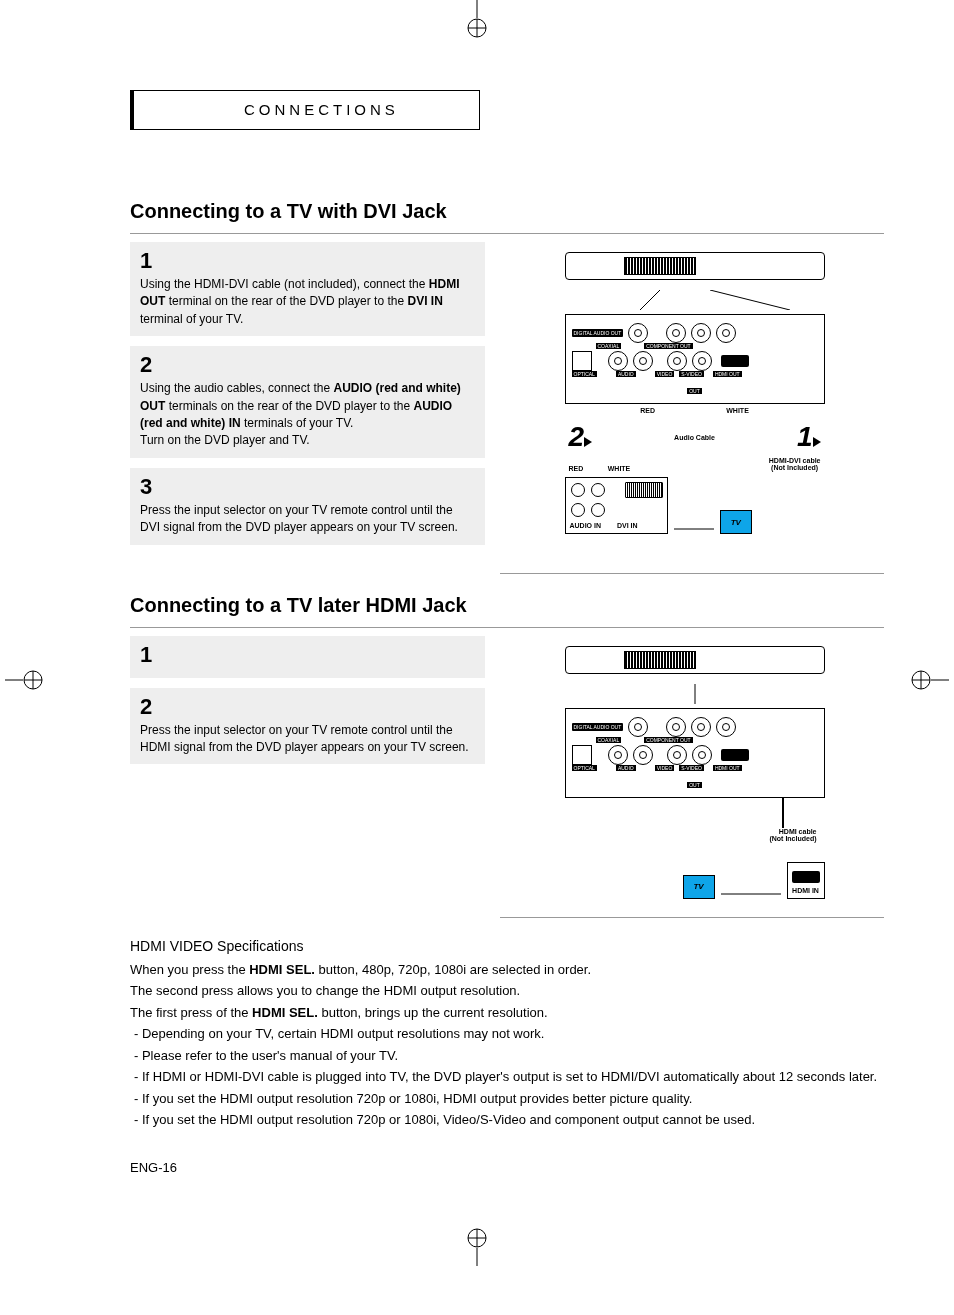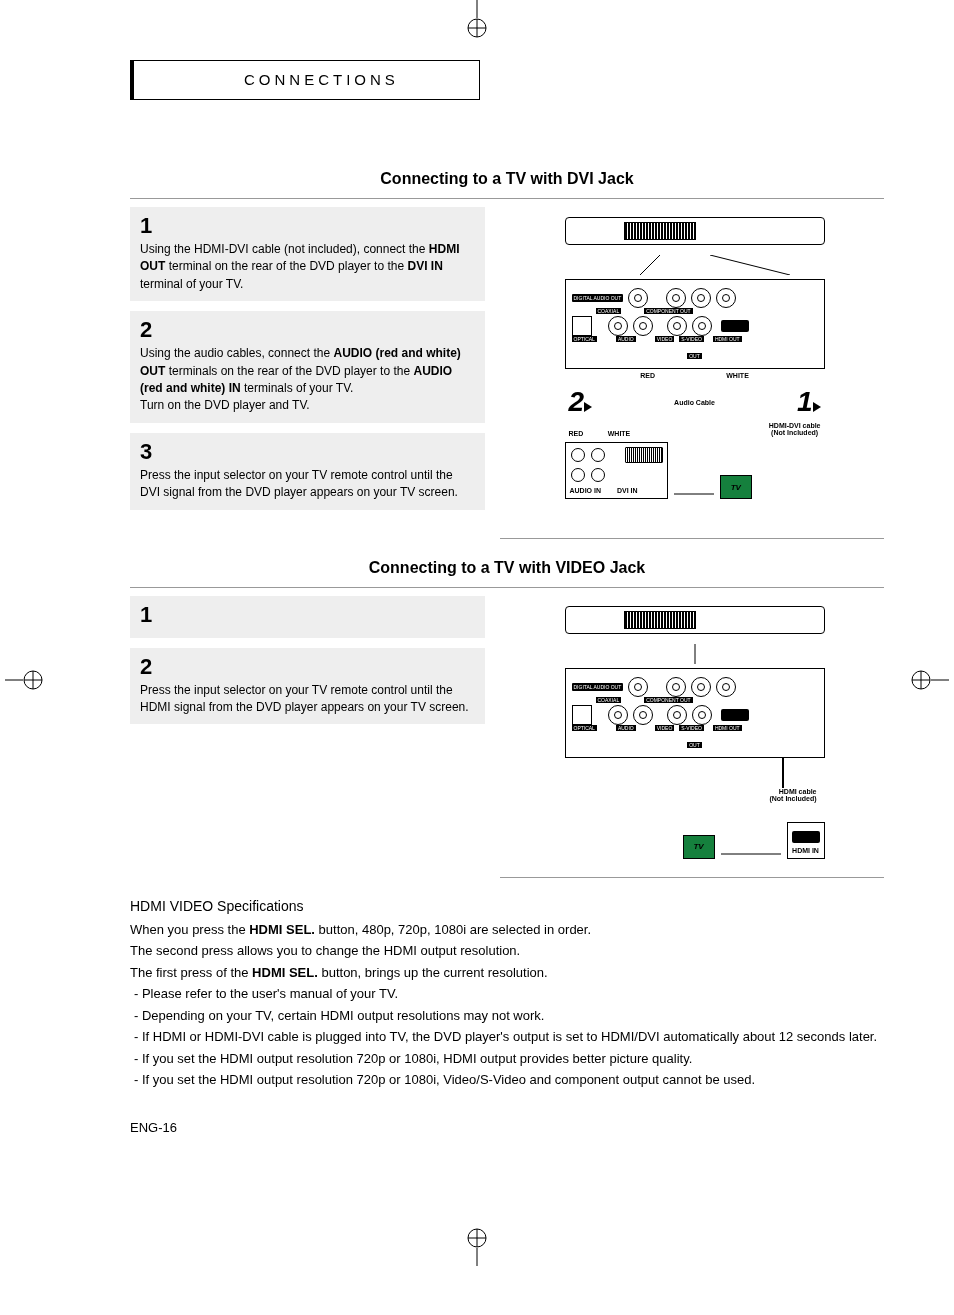--- a/index.html
+++ b/index.html
@@ -23,44 +23,43 @@
   }
   .crop-mark-left { left: 5px; }
   .crop-mark-right { right: 5px; }
   .crop svg { display: block; }
 
   .page {
     position: relative;
     width: 954px;
     height: 1266px;
     box-sizing: border-box;
-    padding: 60px 70px 40px 130px;
+    padding: 90px 70px 40px 130px;
   }
 
   .section-tab {
     border: 1px solid #000;
     border-left: 4px solid #000;
     display: inline-block;
     padding: 10px 80px 10px 110px;
     margin-bottom: 50px;
   }
   .section-tab-text {
     font-size: 15px;
     letter-spacing: 4px;
     font-weight: 400;
   }
   .section-tab-text::first-letter {
     font-size: 18px;
   }
 
   .heading {
     font-weight: bold;
-    font-size: 16px;
+    font-size: 20px;
     margin: 20px 0 10px 0;
-    text-align: center;
   }
 
   .two-col {
     display: flex;
     gap: 20px;
     border-top: 1px solid #999;
     padding-top: 8px;
   }
   .left-col { width: 355px; }
   .right-col { flex: 1; padding-top: 10px; }
@@ -158,21 +157,21 @@
     font-size:5px; background:#000; color:#fff; padding:0 2px;
     text-align:center; flex-shrink:0;
   }
   .big-num { font-size:28px; font-weight:bold; font-style:italic; }
   .arrow-tri { display:inline-block; border-top:5px solid transparent;
     border-bottom:5px solid transparent; border-left:8px solid #000; vertical-align:middle;}
   .mini-text { font-size:7px; font-weight:bold; }
   .tv-box {
     border:1.5px solid #000; width:30px; height:22px; font-size:8px;
     display:flex; align-items:center; justify-content:center; font-weight:bold;
-    background:#15803d;
+    background:#0ea5e9;
     font-style:italic;
   }
   .conn-panel {
     border:1.5px solid #000; padding:4px; background:#fff;
     display:inline-block;
   }
   .small-jack {
     width:12px;height:12px;border:1px solid #000;border-radius:50%;
     display:inline-block; margin:1px;
   }
@@ -330,21 +329,21 @@
             </svg>
           <div class="tv-box">TV</div>
         </div>
       </div>
     </div>
   </div>
 
   <hr class="hr-short">
 
   
-  <div class="heading">Connecting to a TV with VIDEO Jack</div>
+  <div class="heading">Connecting to a TV later HDMI Jack</div>
 
   <div class="two-col">
     <div class="left-col">
       <div id="hdmi-steps">
           <div class="step">
             <div class="step-num">1</div>
           </div>
           <div class="step">
             <div class="step-num">2</div>
             <div class="step-text">Press the input selector on your TV remote control until the HDMI signal from the DVD player appears on your TV screen.</div>
@@ -418,22 +417,22 @@
 
   
   <div class="specs">
     <div class="specs-heading">HDMI VIDEO Specifications</div>
     <div id="specs-intro">
         <p>When you press the <b>HDMI SEL.</b> button, 480p, 720p, 1080i are selected in order.</p>
         <p>The second press allows you to change the HDMI output resolution.</p>
         <p>The first press of the <b>HDMI SEL.</b> button, brings up the current resolution.</p>
       </div>
     <div id="specs-bullets">
+        <div class="bullet">- Depending on your TV, certain HDMI output resolutions may not work.</div>
         <div class="bullet">- Please refer to the user's manual of your TV.</div>
-        <div class="bullet">- Depending on your TV, certain HDMI output resolutions may not work.</div>
         <div class="bullet">- If HDMI or HDMI-DVI cable is plugged into TV, the DVD player's output is set to HDMI/DVI automatically about 12 seconds later.</div>
         <div class="bullet">- If you set the HDMI output resolution 720p or 1080i, HDMI output provides better picture quality.</div>
         <div class="bullet">- If you set the HDMI output resolution 720p or 1080i, Video/S-Video and component output cannot be used.</div>
       </div>
   </div>
 
   <div class="pagenum">ENG-16</div>
 
 </div>
 

